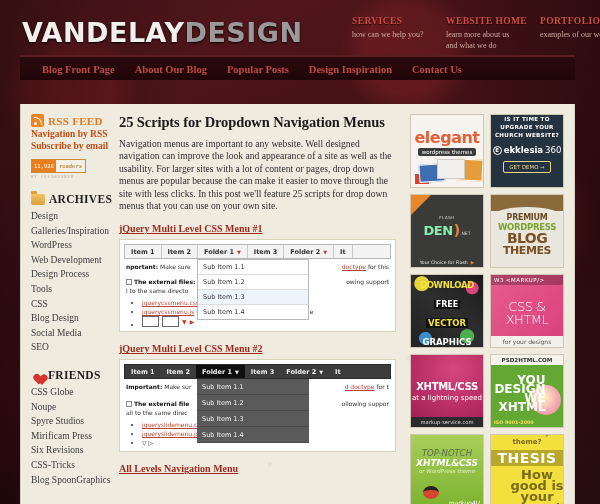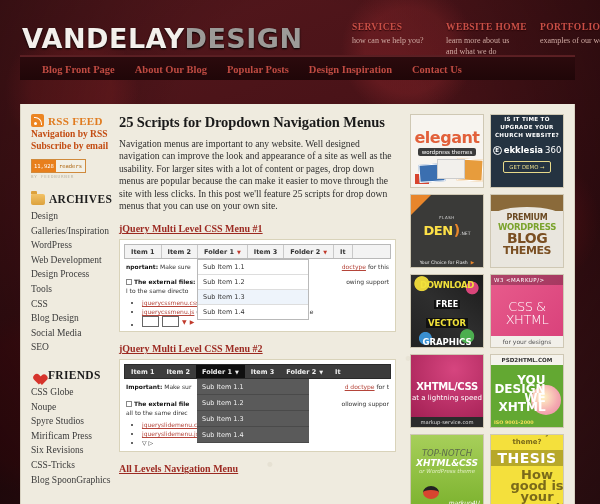--- a/index.html
+++ b/index.html
@@ -22,21 +22,21 @@
       radial-gradient(circle at 78% 74%, rgba(108,26,32,.45) 0 6%, transparent 10%),
       linear-gradient(160deg,#55181d 0%,#4a1318 30%,#3d0f14 60%,#531a20 100%);
   }
   .vignette{
     position:absolute; inset:0;
     background:radial-gradient(ellipse at 50% 30%, rgba(0,0,0,0) 30%, rgba(0,0,0,.55) 100%);
     pointer-events:none;
   }
 
   
-  .header{ position:absolute; left:0; top:14px; width:540px; height:55px; }
+  .header{ position:absolute; left:0; top:8px; width:540px; height:55px; }
   .logo{
     position:absolute; left:22px; top:9px;
     font-family:"DejaVu Sans", sans-serif;
     font-size:27px; font-weight:bold; letter-spacing:.5px;
     white-space:nowrap;
   }
   .logo .a{ color:#f3f0ec; text-shadow:0 1px 2px #000; }
   .logo .b{ color:#9c9a98; text-shadow:0 1px 2px #000; }
 
   .topnav{ position:absolute; top:8px; left:352px; display:flex; gap:22px; }
@@ -241,21 +241,21 @@
   .ad2 .brand .cir{ width:9px;height:9px;border:1px solid #fff;border-radius:50%;
     font-size:5.5px;display:flex;align-items:center;justify-content:center; }
   .ad2 .btn{ margin-top:6px;border:1px solid #e7d98a;color:#e7d98a;
     font-size:5.4px;padding:2px 5px;border-radius:2px; }
 
   
   .ad3{ background:#3a3a38; }
   .ad3 .corner{ position:absolute;top:0;left:0;border-top:20px solid #e8862b;
     border-right:20px solid transparent; }
   .ad3 .t1{ color:#ddd;font-size:4px;letter-spacing:.5px;margin-top:-8px; }
-  .ad3 .t2{ color:#fde047;font-size:13px;font-weight:bold;letter-spacing:-.5px; }
+  .ad3 .t2{ color:#86efac;font-size:13px;font-weight:bold;letter-spacing:-.5px; }
   .ad3 .sw{ color:#e8862b;font-size:14px;font-weight:bold;margin-left:1px; }
   .ad3 .foot{ position:absolute;bottom:2px;left:0;right:0;color:#eee;
     font-size:4.6px;display:flex;justify-content:center;align-items:center;gap:3px; }
   .ad3 .foot .ar{ color:#e8862b; }
 
   
   .ad4{ background:#e9e6de; }
   .ad4 .top{ position:absolute;top:0;left:0;right:0;height:16px;background:#8a6a3a; }
   .ad4 .top:after{ content:"";position:absolute;left:0;right:0;top:12px;height:10px;
     background:#e9e6de;border-radius:50% 50% 0 0 / 100% 100% 0 0; }

